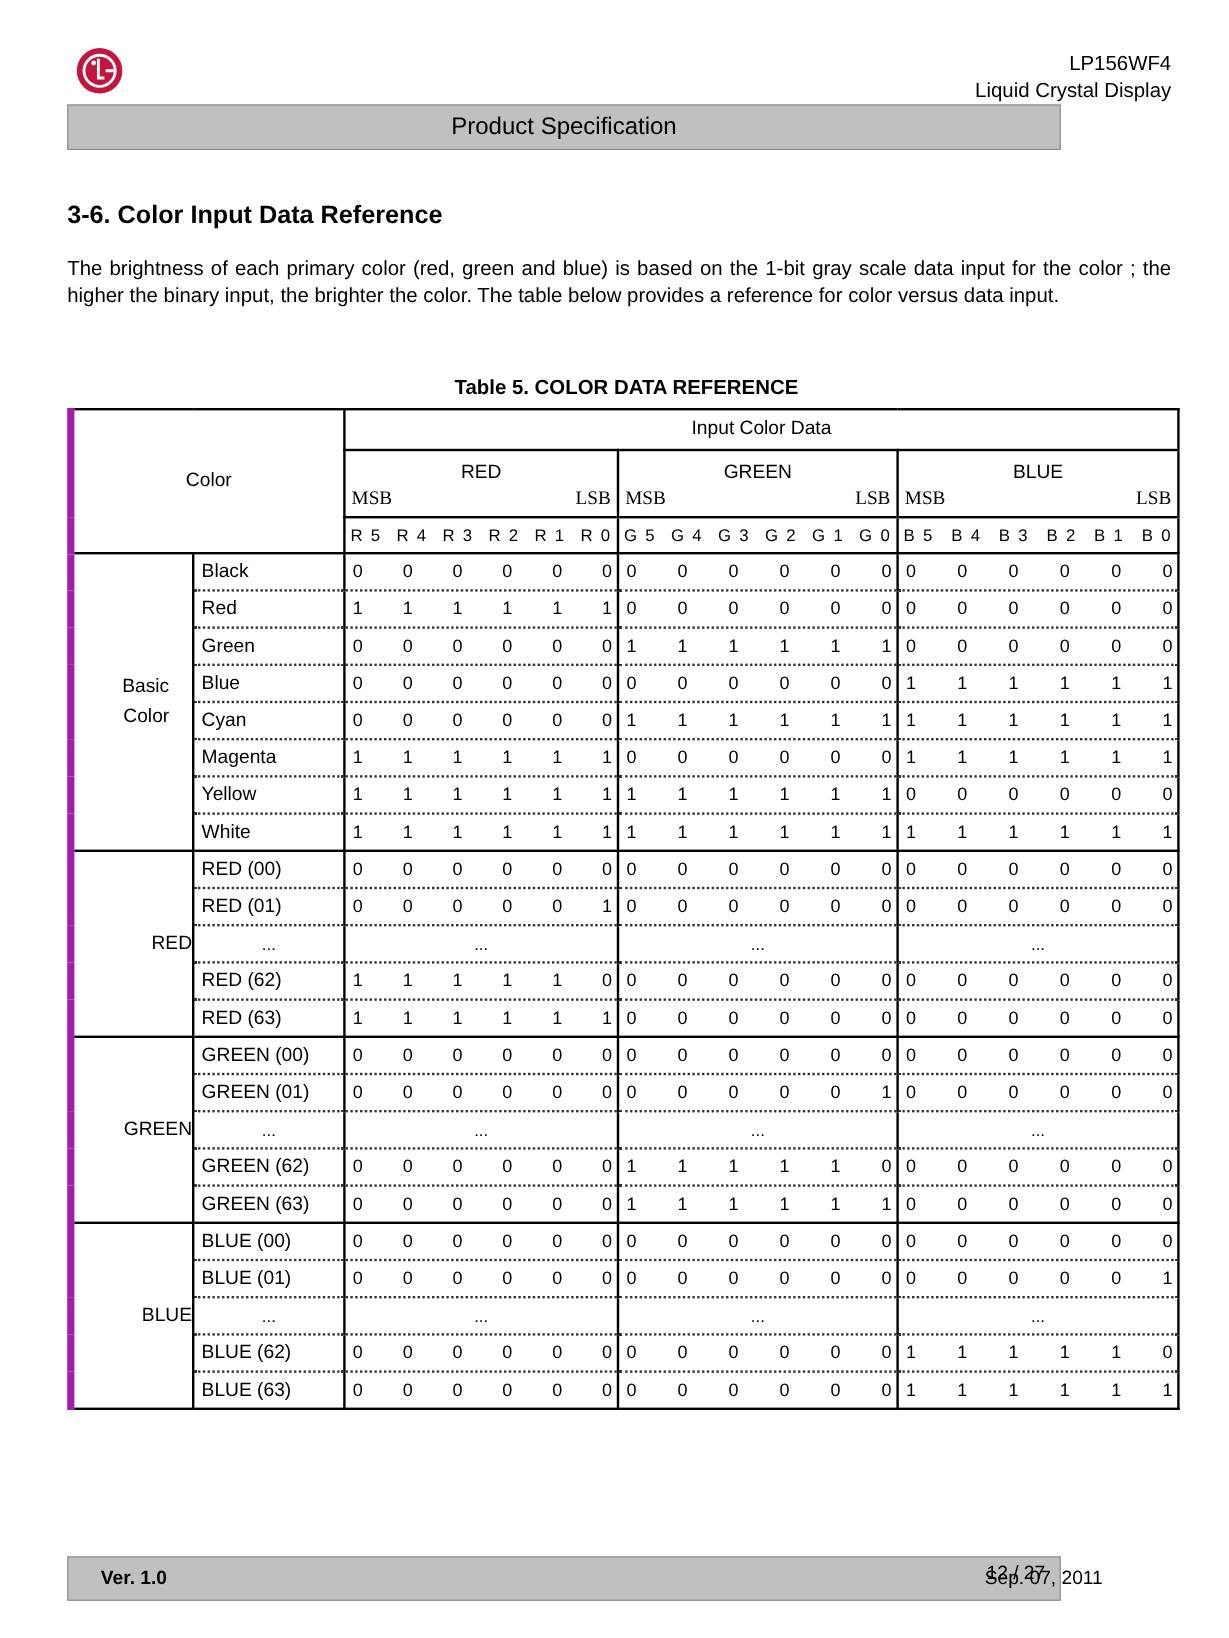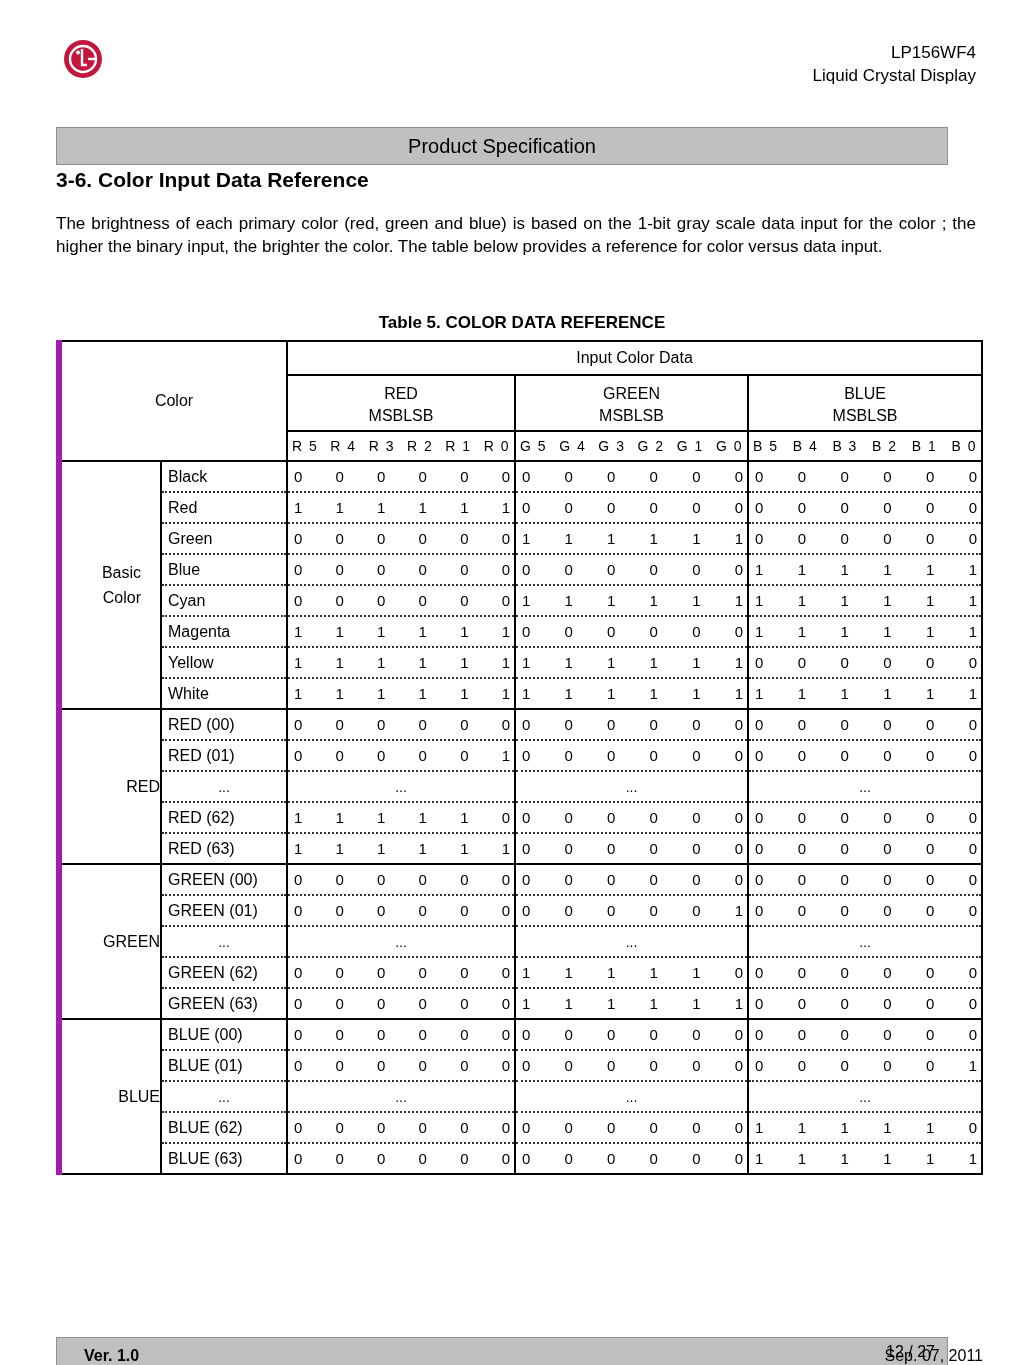--- a/index.html
+++ b/index.html
@@ -6,40 +6,40 @@
   body { width: 1024px; height: 1365px; position: relative; overflow: hidden;
          font-family: "Liberation Sans", sans-serif; color: #000; }
 
   .logo { position: absolute; left: 64px; top: 40px; display: flex; align-items: center; gap: 8px; }
   .logo-mark { width: 38px; height: 38px; border-radius: 50%; background: #c4153e; position: relative; }
   .logo-mark svg { position: absolute; left: 0; top: 0; }
   .logo-text { font-size: 31px; font-weight: bold; color: #555559; letter-spacing: -0.5px; }
 
   .doc-id { position: absolute; right: 48px; top: 41px; text-align: right; font-size: 17px; line-height: 23px; }
 
-  .band { position: absolute; left: 56px; width: 892px; background: #c0c0c0; border: 1px solid #8e8e8e; box-sizing: border-box; margin-top: 40px; }
+  .band { position: absolute; left: 56px; width: 828px; background: #c0c0c0; border: 1px solid #8e8e8e; box-sizing: border-box; }
   .header-band { top: 87px; height: 38px; text-align: center; font-size: 20px; line-height: 37px; }
 
   .section-title { position: absolute; left: 56px; top: 168px; font-size: 21px; font-weight: bold; }
   .intro { position: absolute; left: 56px; top: 212px; width: 920px; font-size: 17px; line-height: 23px; text-align: justify; margin: 0; }
   .table-caption { position: absolute; left: 0; width: 1044px; top: 313px; text-align: center; font-size: 17px; font-weight: bold; }
 
   table.ref { position: absolute; left: 56px; top: 340px; width: 923px; border-collapse: collapse; table-layout: fixed; font-size: 16px; }
   table.ref td { padding: 0; vertical-align: middle; }
   .thick-l { border-left: 6px solid #a21caf; }
   .thick-r { border-right: 2px solid #000; }
   .thick-t { border-top: 2px solid #000; }
   .thick-b { border-bottom: 2px solid #000; }
   .dot-b { border-bottom: 2px dotted #333; }
   .hdr-center { text-align: center; }
   .hdr-row1 { height: 34px; }
   .hdr-row2 { height: 56px; }
   .hdr-row3 { height: 30px; margin-top: 44px; }
   .grp-title { display: block; text-align: center; line-height: 26px; }
-  .msb-lsb { display: flex; justify-content: center; padding: 0 5px; }
+  .msb-lsb { display: flex; justify-content: space-between; padding: 0 5px; font-family: Liberation Serif, serif; }
   .bitlabels { display: flex; justify-content: space-between; padding: 0 4px; font-size: 14px; letter-spacing: 1.5px; }
   .data-row { height: 31px; }
   .label-cell { padding-left: 6px !important; }
   .bits { display: flex; justify-content: space-between; padding: 0 4px 0 6px; font-size: 15px; }
   .ellipsis-cell { text-align: center; font-size: 14px; }
   .cat-cell { text-align: right; line-height: 25px; }
 
   .footer-band { top: 1297px; height: 37px; font-size: 16px; line-height: 36px; }
   .footer-band .ver { position: absolute; left: 27px; font-weight: bold; }
   .footer-band .date { position: absolute; left: 0; width: 100%; text-align: right; padding-left: 36px; }

